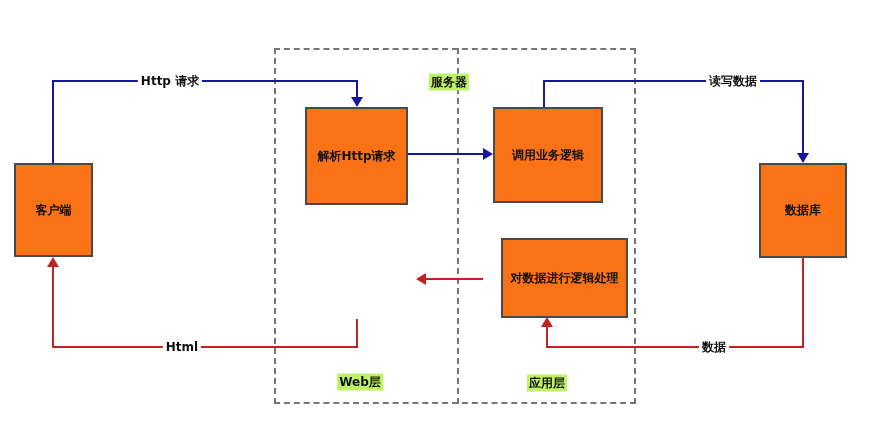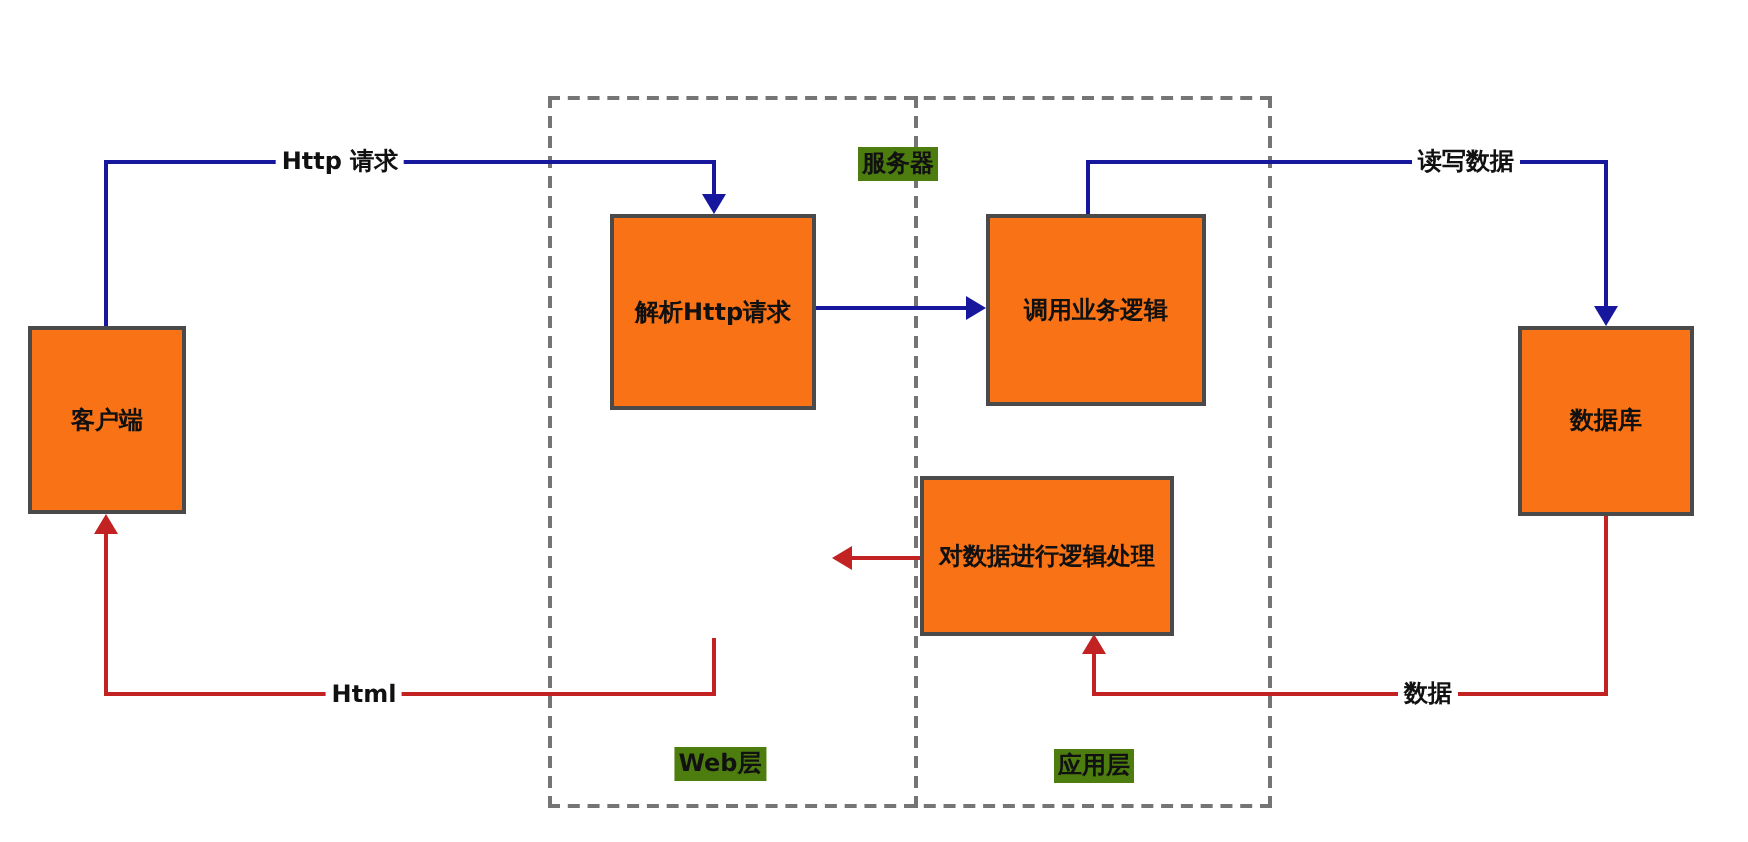--- a/index.html
+++ b/index.html
@@ -35,21 +35,21 @@
   .ah-down-blue{border-left:6px solid transparent;border-right:6px solid transparent;border-top:10px solid var(--request);}
   .ah-right-blue{border-top:6px solid transparent;border-bottom:6px solid transparent;border-left:10px solid var(--request);}
   .ah-left-red{border-top:6px solid transparent;border-bottom:6px solid transparent;border-right:10px solid var(--response);}
   .ah-up-red{border-left:6px solid transparent;border-right:6px solid transparent;border-bottom:10px solid var(--response);}
   .edge-label{
     position:absolute;transform:translate(-50%,-50%);background:#ffffff;
     padding:0 3px;font-size:12px;font-weight:bold;white-space:nowrap;z-index:4;
   }
   .zone-label{
     position:absolute;transform:translate(-50%,-50%);font-size:12px;font-weight:bold;
-    white-space:nowrap;z-index:4;background:#4d7c0f;padding:0 2px;
+    white-space:nowrap;z-index:4;background:#bef264;padding:0 2px;
   }
 </style>
 </head>
 <body>
 
 <div class="canvas">
 
   <div class="dashed-container"></div>
   <div class="dashed-divider"></div>
   <div class="zone-label" style="left:449px;top:82px;">服务器</div>
@@ -61,21 +61,21 @@
   </div>
   <div class="node" style="left:759px;top:163px;width:88px;height:95px;">
     <span>数据库</span>
   </div>
   <div class="node" style="left:305px;top:107px;width:103px;height:98px;">
     <span>解析Http请求</span>
   </div>
   <div class="node" style="left:493px;top:107px;width:110px;height:96px;text-align:center;">
     <span>调用业务逻辑</span>
   </div>
-  <div class="node" style="left:460px;top:238px;width:127px;height:80px;">
+  <div class="node" style="left:501px;top:238px;width:127px;height:80px;">
     <span>对数据进行逻辑处理</span>
   </div>
 
   <div class="line blue" style="left:52px;top:81px;width:2px;height:82px;"></div>
   <div class="line blue" style="left:52px;top:80px;width:306px;height:2px;"></div>
   <div class="line blue" style="left:356px;top:80px;width:2px;height:19px;"></div>
   <div class="ah ah-down-blue" style="left:351px;top:97px;"></div>
   <div class="edge-label" style="left:170px;top:81px;">Http 请求</div>
 
   <div class="line blue" style="left:408px;top:153px;width:78px;height:2px;"></div>

